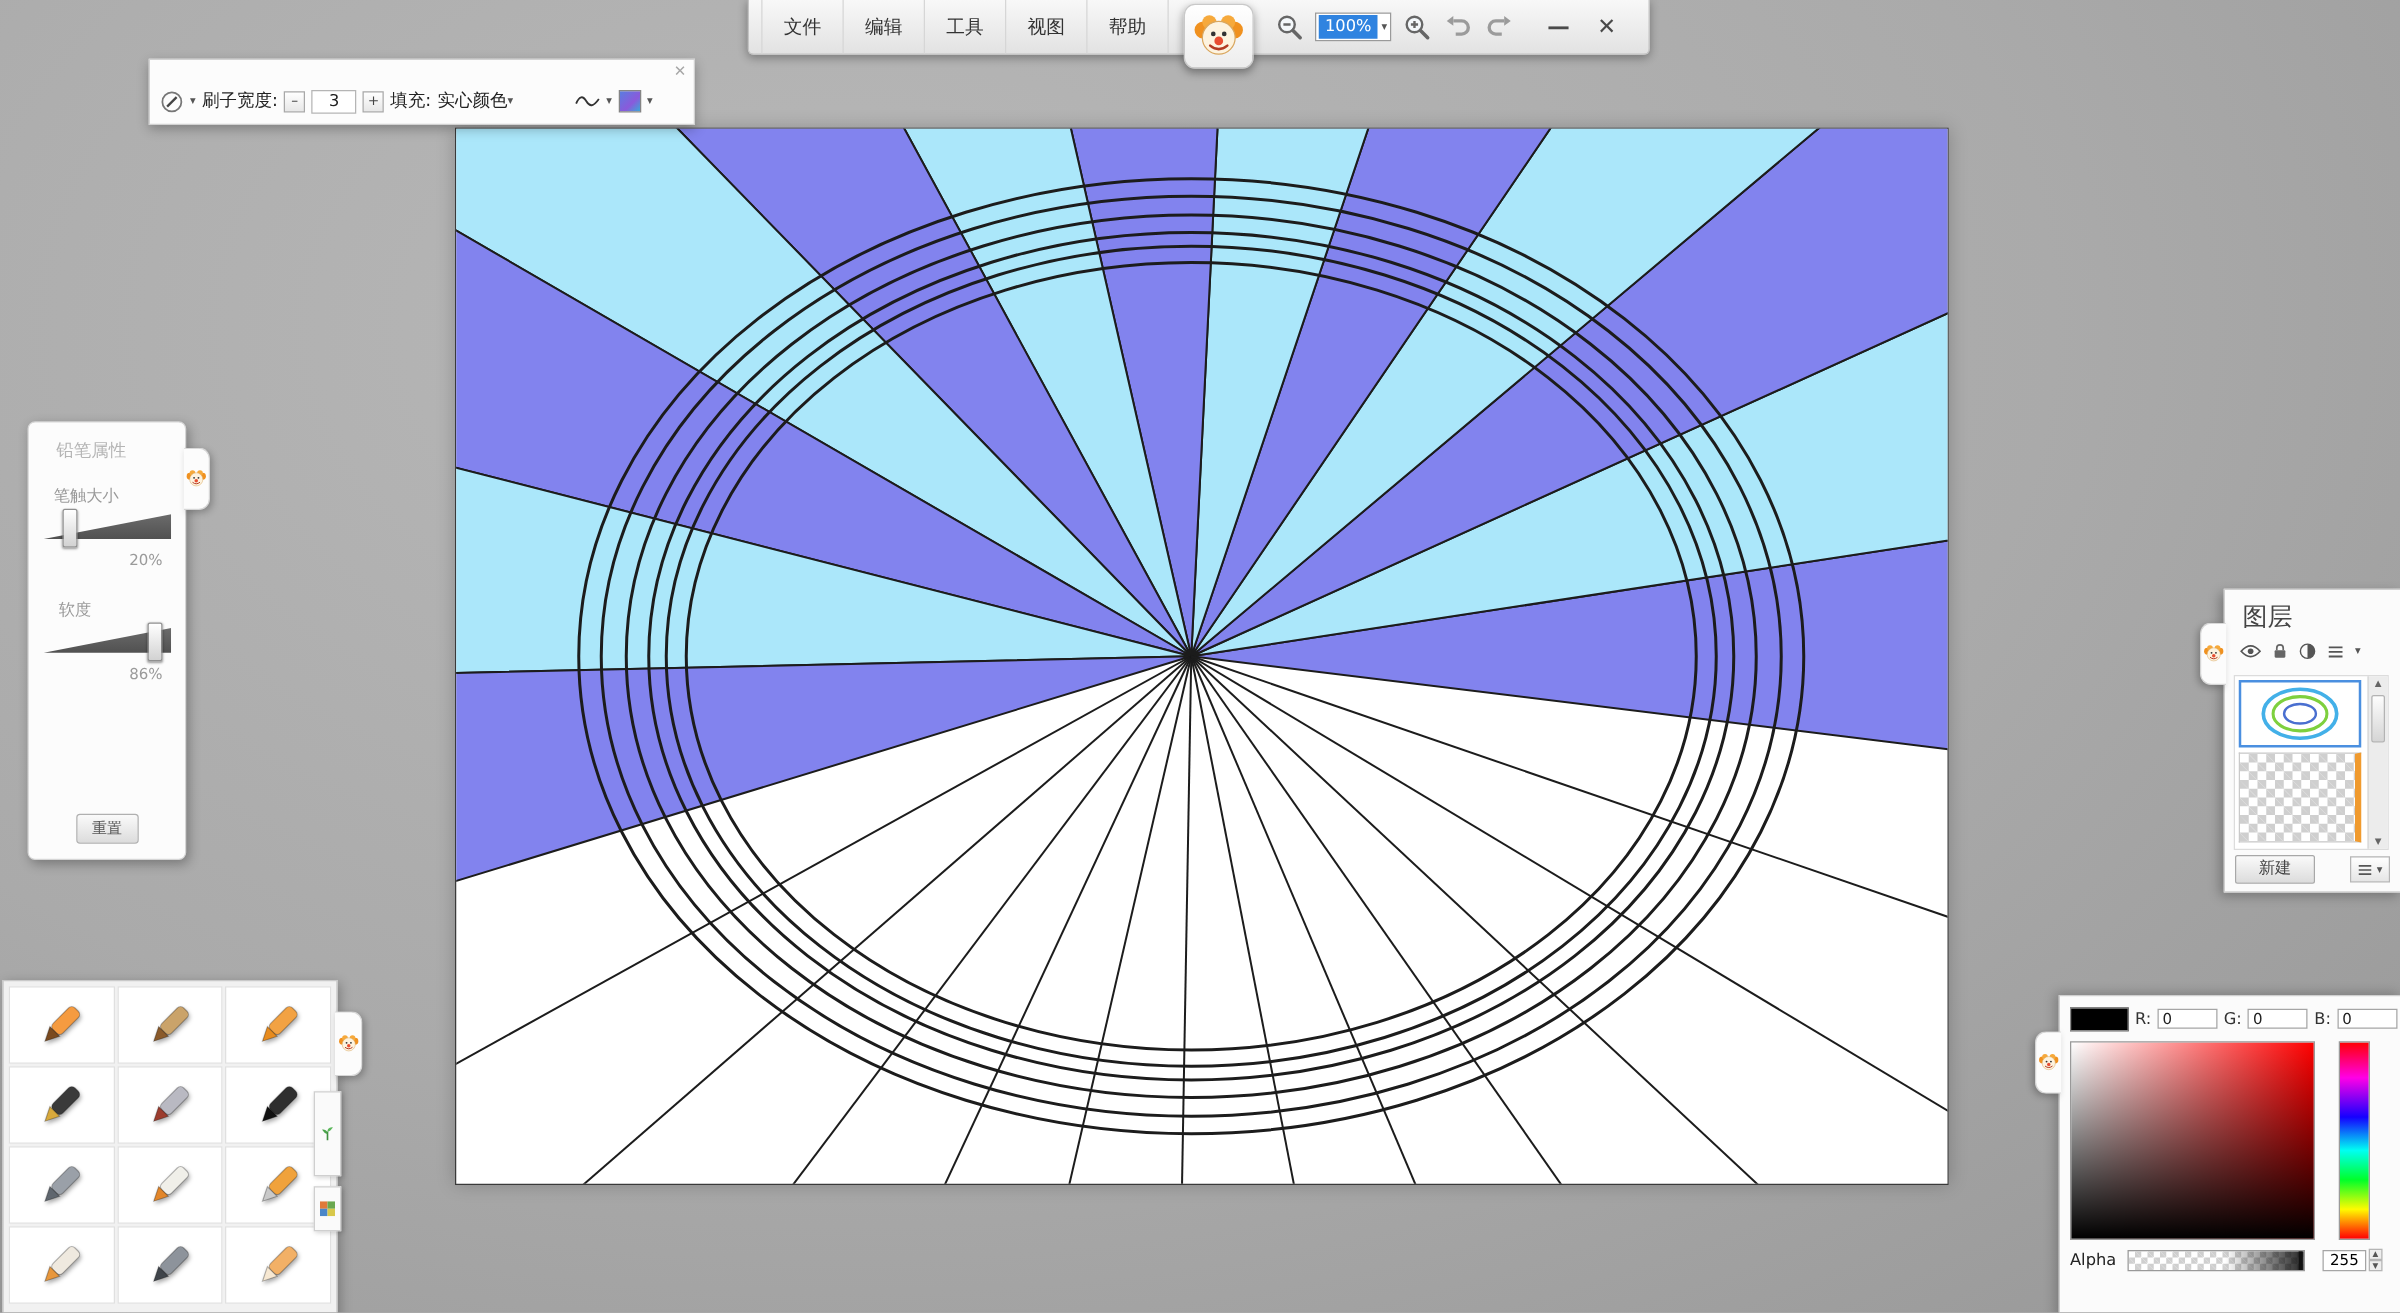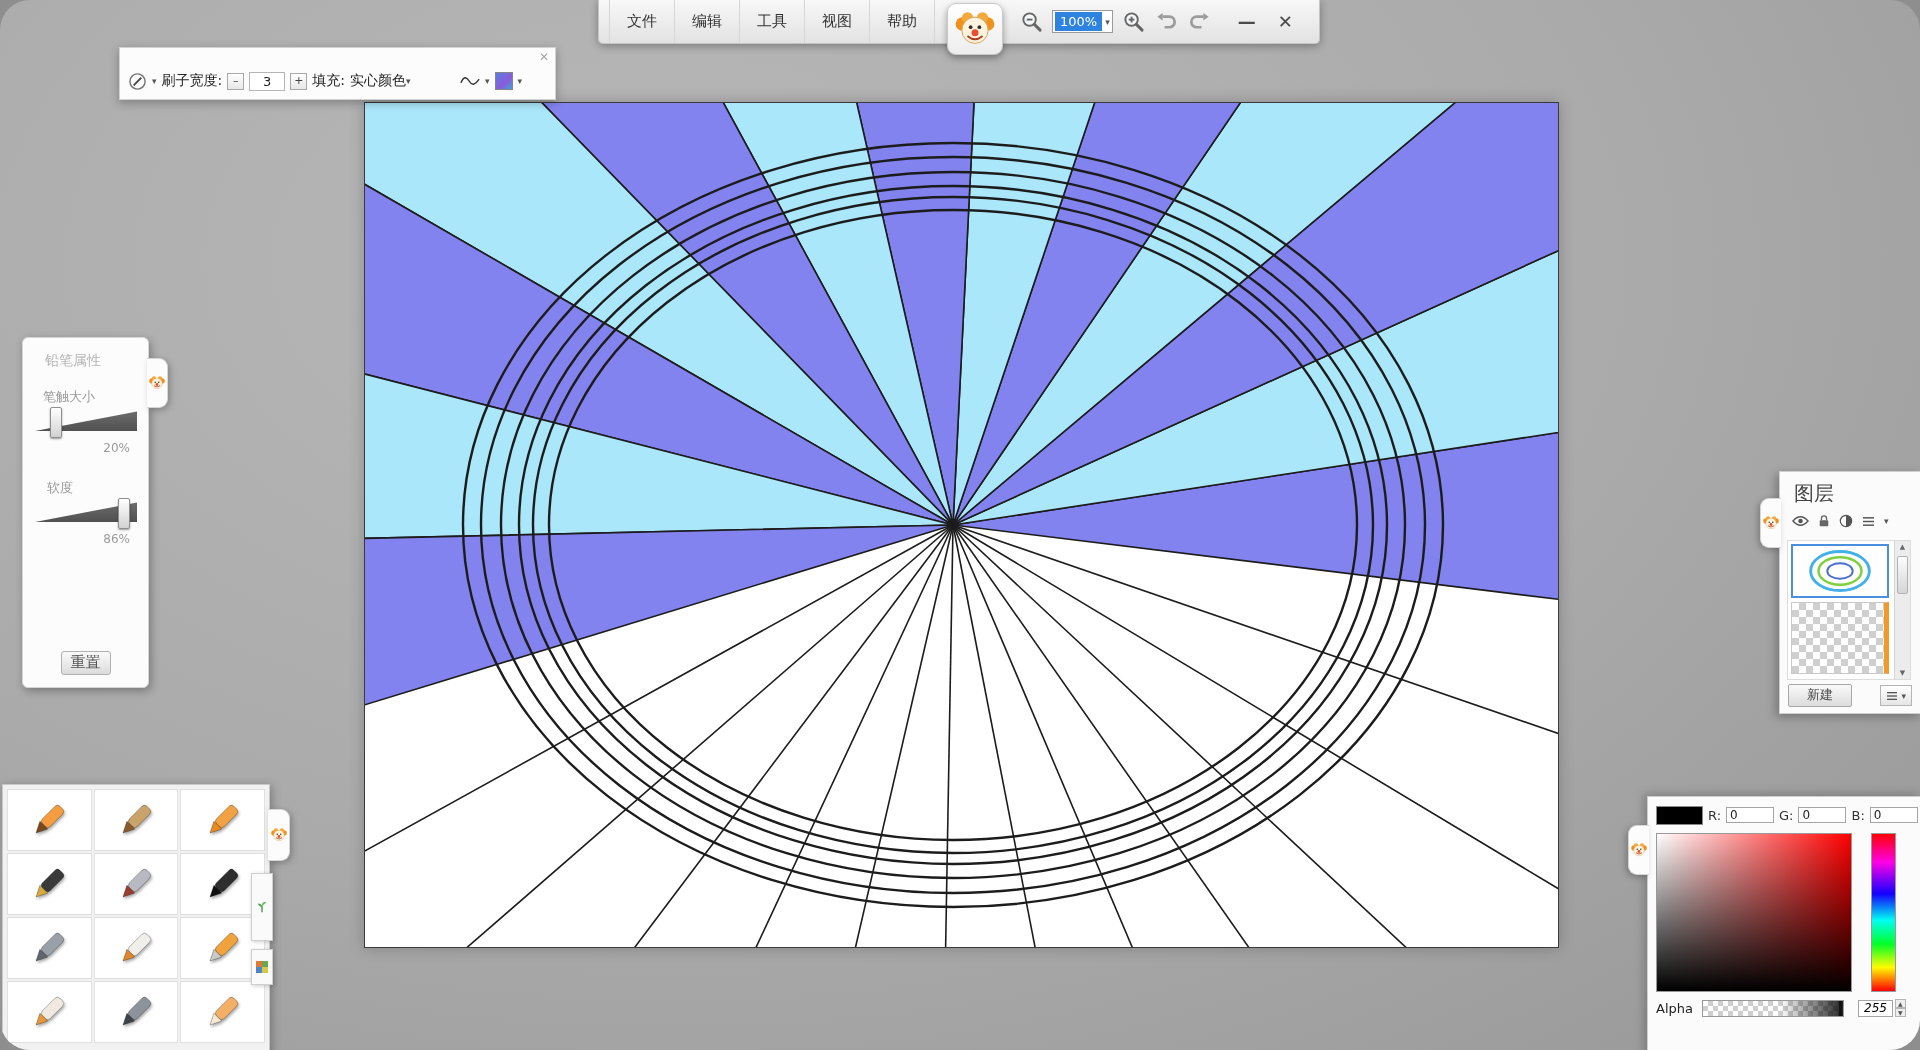--- a/index.html
+++ b/index.html
@@ -1,17 +1,17 @@
 <!DOCTYPE html>
 <html><head>
 <meta charset="utf-8">
 <style>
   html,body{margin:0;padding:0;background:#8e8e8e;font-family:"DejaVu Sans","Liberation Sans",sans-serif;}
   #screen{position:relative;width:1920px;height:1050px;overflow:hidden;
-          background:radial-gradient(ellipse at 35% 25%, #b8b8b8 0%, #aaaaaa 55%, #979797 100%);border-radius:30px;}
+          background:radial-gradient(ellipse at 35% 25%, #b8b8b8 0%, #aaaaaa 55%, #979797 100%);}
   .abs{position:absolute;}
   
   #menu-bar{left:598px;top:0;width:722px;height:44px;display:flex;align-items:center;
             background:linear-gradient(#f8f8f8,#e2e2e2);border:1px solid #c5c5c5;border-top:none;
             border-radius:0 0 5px 5px;box-shadow:0 2px 8px rgba(0,0,0,.32);padding:0 10px;box-sizing:border-box;}
   .menu-item{font-size:15px;color:#333;padding:0 17px;height:43px;line-height:43px;
              border-right:1px solid #d6d6d6;cursor:default;white-space:nowrap;}
   .menu-item:first-child{border-left:1px solid #d6d6d6;}
   .app-logo{width:54px;height:50px;margin:0 12px;position:relative;top:7px;
             background:linear-gradient(#ffffff,#ededed);border:1px solid #c9c9c9;border-radius:9px;
@@ -46,21 +46,21 @@
   .pp-title{position:absolute;left:22px;top:14px;font-size:14px;color:#b5b5b5;}
   .pp-label{position:absolute;font-size:13px;color:#9a9a9a;}
   .pp-slider{position:absolute;left:12px;width:102px;height:32px;}
   .pp-wedge{position:absolute;left:0;right:0;top:4px;bottom:4px;background:linear-gradient(#6d6d6d,#4d4d4d);
             clip-path:polygon(0 88%,100% 6%,100% 88%);}
   .pp-handle{position:absolute;top:1px;width:10px;height:29px;background:linear-gradient(#ffffff,#d2d2d2);
              border:1px solid #8f8f8f;border-radius:2px;box-shadow:0 1px 2px rgba(0,0,0,.4);}
   .pp-value{position:absolute;right:18px;font-size:12px;color:#9a9a9a;}
   .pp-reset{position:absolute;bottom:12px;left:50%;transform:translateX(-50%);width:48px;height:22px;
             background:linear-gradient(#fafafa,#dcdcdc);border:1px solid #b0b0b0;border-radius:3px;
-            font-size:15px;color:#555;text-align:center;line-height:20px;}
+            font-size:12px;color:#555;text-align:center;line-height:20px;}
   .side-tab{position:absolute;background:#fcfcfc;border:1px solid #d6d6d6;display:flex;align-items:center;
             justify-content:center;box-shadow:2px 2px 6px rgba(0,0,0,.25);}
   .tab-right{border-radius:0 9px 9px 0;border-left:none;}
   .tab-left{border-radius:9px 0 0 9px;border-right:none;box-shadow:-2px 2px 6px rgba(0,0,0,.25);}
   
   #tools-panel{left:2px;top:784px;width:266px;height:290px;background:#f1f1f1;border:1px solid #c9c9c9;
                box-shadow:2px 2px 9px rgba(0,0,0,.28);}
   #tool-grid{display:grid;grid-template-columns:repeat(3,1fr);grid-auto-rows:62px;gap:2px;padding:4px;}
   .tool-cell{background:#fff;border:1px solid #e0e0e0;display:flex;align-items:center;justify-content:center;}
   .tool-cell svg{filter:drop-shadow(1px 2px 1.5px rgba(0,0,0,.35));}
@@ -105,21 +105,21 @@
          background-image:linear-gradient(to bottom,rgba(0,0,0,0),#000),linear-gradient(to right,#fff,#f00);}
   .cp-hue{position:absolute;left:223px;top:36px;width:23px;height:157px;border:1px solid #999;
           background:linear-gradient(to bottom,#ff0004 0%,#ff00e6 18%,#1500ff 38%,#00fff2 55%,#00ff2a 70%,#fffb00 85%,#ff0004 100%);}
   .cp-alpha-row{position:absolute;left:8px;top:202px;right:4px;height:18px;display:flex;align-items:center;
                 font-size:13px;color:#222;}
   .cp-alpha-label{width:46px;}
   .cp-alpha-track{position:relative;width:140px;height:15px;border:1px solid #999;overflow:hidden;flex:0 0 auto;}
   .alpha-grad{position:absolute;inset:0;background:linear-gradient(to right,rgba(0,0,0,0) 55%,rgba(0,0,0,.85));}
   .alpha-marker{position:absolute;right:1px;top:0;width:3px;height:100%;background:#111;}
   .cp-alpha-value{margin-left:14px;width:33px;height:15px;border:1px solid #a5a5a5;background:#fff;font-size:12px;
-                  text-align:center;font-family:inherit;padding:0;font-style:italic;}
+                  text-align:center;font-family:inherit;padding:0;}
   .cp-spin{display:flex;flex-direction:column;margin-left:2px;}
   .cp-spin span{font-size:6px;line-height:7px;color:#555;border:1px solid #b5b5b5;background:#eee;padding:0 2px;}
 </style>
 </head>
 <body>
 
 <svg width="0" height="0" style="position:absolute">
   <defs>
     <g id="clown-face">
       <circle cx="6" cy="12" r="5.5" fill="#f0911f"></circle>

